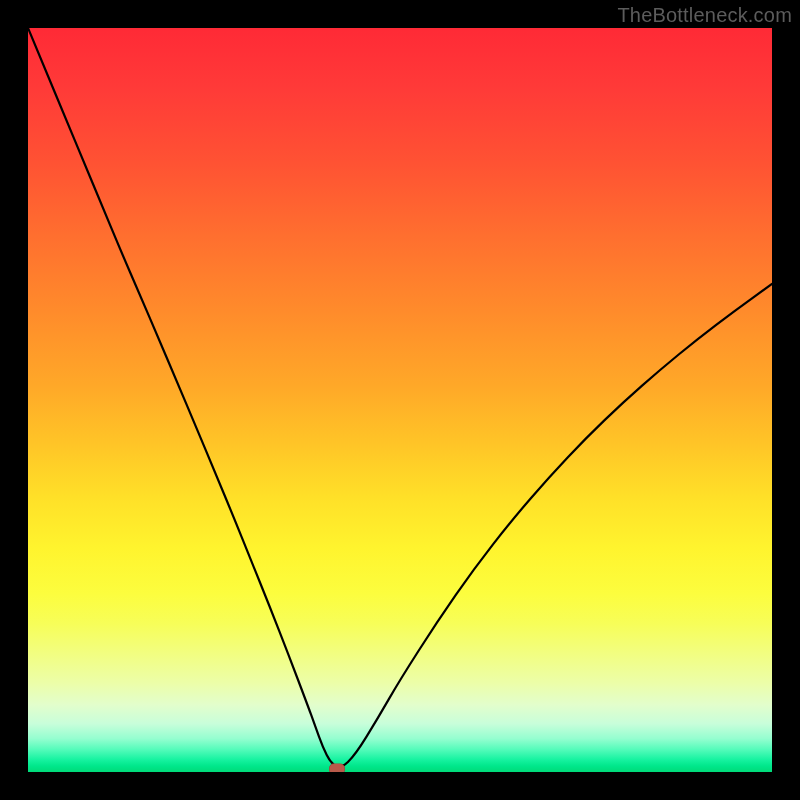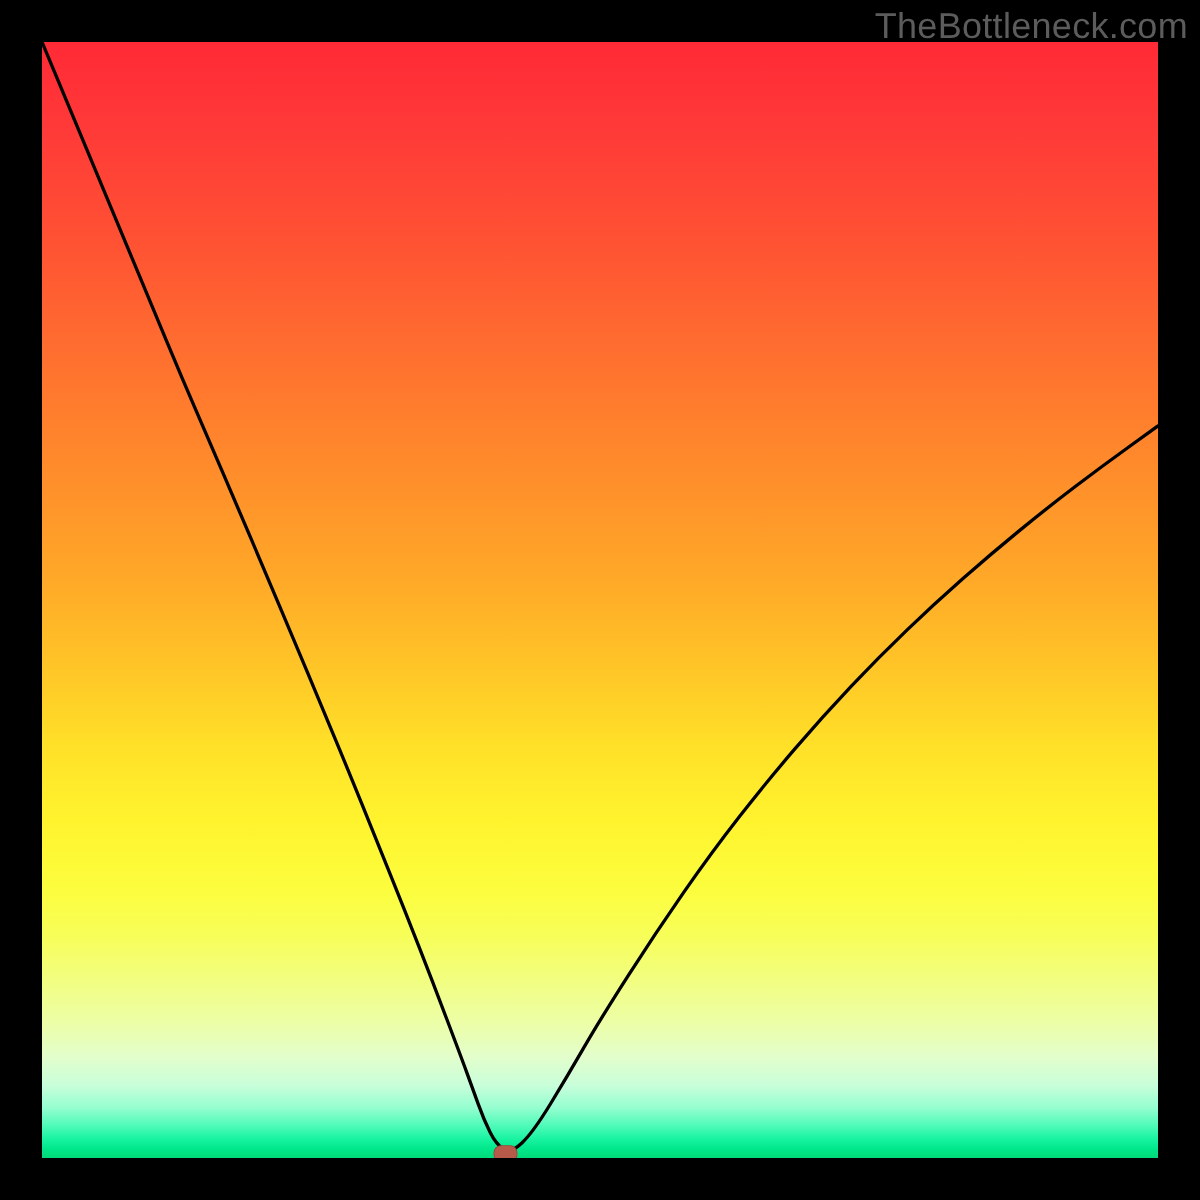--- a/index.html
+++ b/index.html
@@ -71,21 +71,21 @@
     height: 11px;
     border-radius: 5px;
     background: #b85a4a;
     transform: translate(-50%, -50%);
     box-shadow: 0 0 0 0.5px rgba(0,0,0,0.25) inset;
   }
   .attribution {
     position: absolute;
     top: 4px;
     right: 8px;
-    font-size: 24px;
+    font-size: 20px;
     color: #5c5c5c;
     letter-spacing: 0.2px;
     user-select: none;
   }
 </style>
 </head>
 <body>
 
 <div class="frame">
   <div class="attribution">TheBottleneck.com</div>

